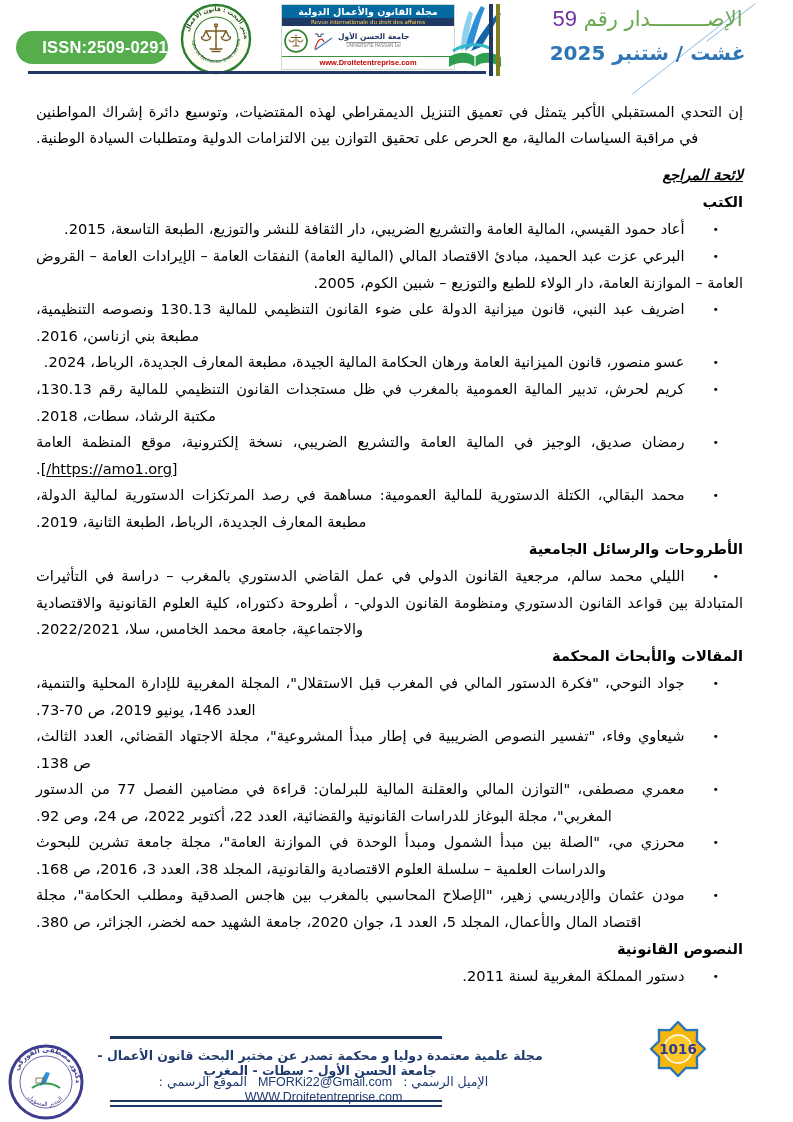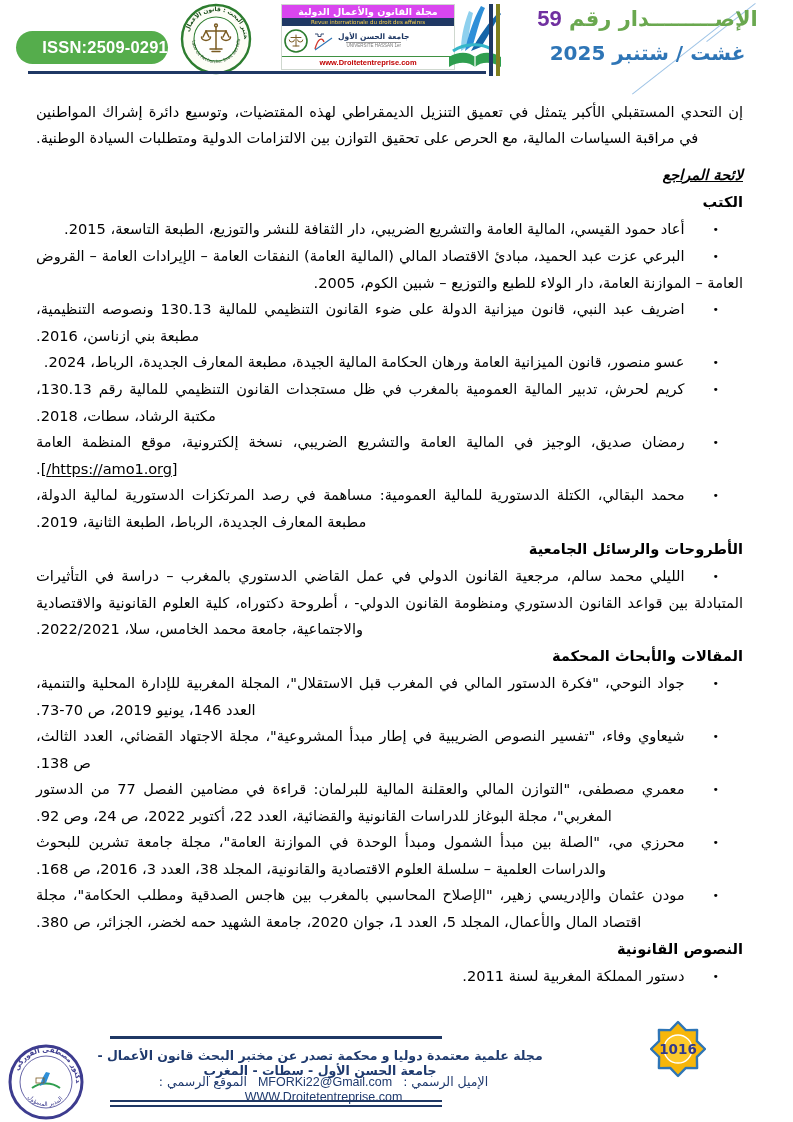--- a/index.html
+++ b/index.html
@@ -9,33 +9,33 @@
   .hdr{position:absolute;left:0;top:0;width:793px;height:95px;direction:ltr;}
   .issn-pill{position:absolute;left:16px;top:31px;width:152px;height:33px;background:#55ad4c;
      border-radius:17px;color:#fff;font:bold 16.5px "Liberation Sans",sans-serif;
      display:flex;align-items:center;justify-content:flex-end;letter-spacing:.2px;}
   .hdr-rule{position:absolute;left:28px;top:71px;width:458px;height:3px;background:#1f3864;}
   .vbar1{position:absolute;left:489px;top:4px;width:4px;height:72px;background:#1f3864;}
   .vbar2{position:absolute;left:496px;top:4px;width:4px;height:72px;background:#7f7f1f;}
   .seal1{position:absolute;left:180px;top:3px;}
   .banner{position:absolute;left:281px;top:4px;width:172px;height:64px;border:1px solid #cfd8cf;
      background:#fff;font-family:"DejaVu Sans",sans-serif;}
-  .bn-top{background:#d946ef;color:#fff;font-size:9.5px;font-weight:bold;text-align:center;
+  .bn-top{background:#0369a1;color:#fff;font-size:9.5px;font-weight:bold;text-align:center;
      padding:1px 0;direction:rtl;}
   .bn-sub{background:#1f3864;color:#ffd34d;font-size:5.5px;text-align:center;padding:1px 0;}
   .bn-body{display:flex;align-items:center;gap:3px;height:30px;padding:0 2px;}
   .bn-univ{display:flex;flex-direction:column;align-items:center;line-height:1.1;}
   .bn-univ .ar{font-size:7.5px;color:#1f3864;font-weight:bold;direction:rtl;}
   .bn-univ .fr{font-size:4.5px;color:#777;border-top:1px solid #999;padding-top:1px;
      font-family:"Liberation Sans",sans-serif;}
   .bn-url{color:#c00000;font:bold 7.5px "Liberation Sans",sans-serif;text-align:center;
      border-top:1px solid #3f9142;padding-top:1px;}
   .bird{position:absolute;left:447px;top:3px;}
   .issue{position:absolute;left:505px;top:6px;width:285px;direction:rtl;text-align:center;}
-  .issue-l1{font-size:21px;font-weight:bold;color:#6aa84f;white-space:nowrap;}
+  .issue-l1{font-size:21px;font-weight:normal;color:#6aa84f;white-space:nowrap;}
   .issue-l1 .num{color:#7030a0;font-size:22px;font-family:"Liberation Sans",sans-serif;}
   .issue-l2{margin-top:9px;font-size:20px;font-weight:bold;color:#2e75b6;white-space:nowrap;}
   .diag1,.diag2{position:absolute;border-top:1.5px solid #9dc3e6;}
   .diag1{left:618px;top:52px;width:135px;transform:rotate(-38deg);}
   .diag2{left:700px;top:22px;width:62px;transform:rotate(-38deg);}
   
   .content{position:absolute;top:99px;right:50px;left:36px;direction:rtl;color:#000;
      font-size:14.6px;line-height:26px;letter-spacing:-.1px;}
   .intro{text-align:justify;text-align-last:left;margin:0 0 11px 0;}
   .ref-head{font-weight:bold;font-style:italic;text-decoration:underline;margin:1px 0 1px;}

